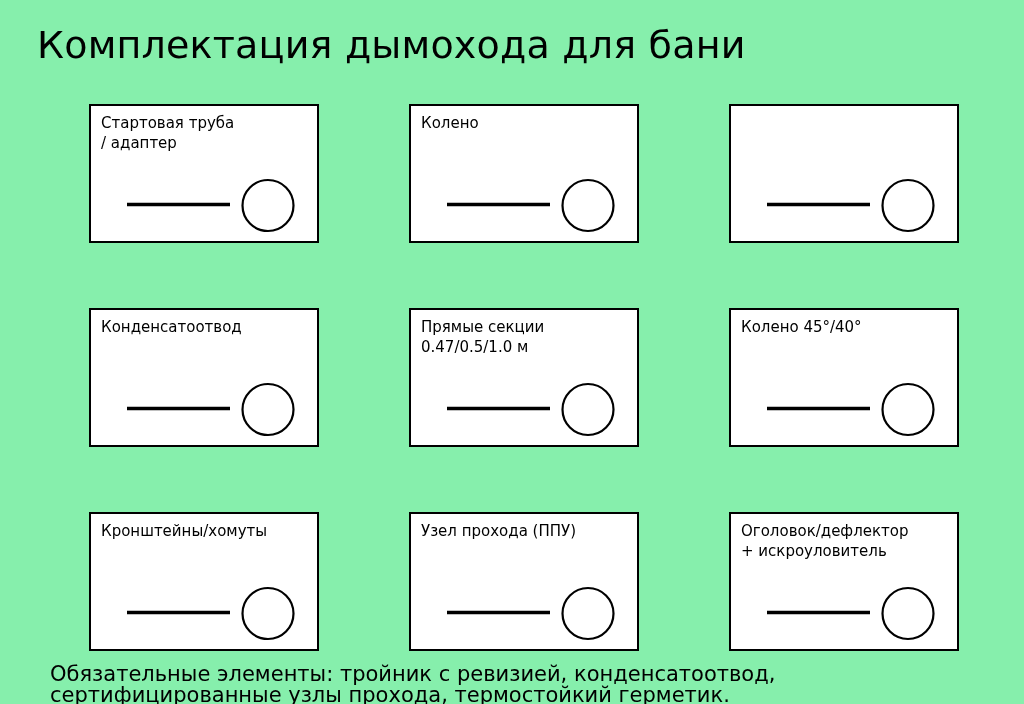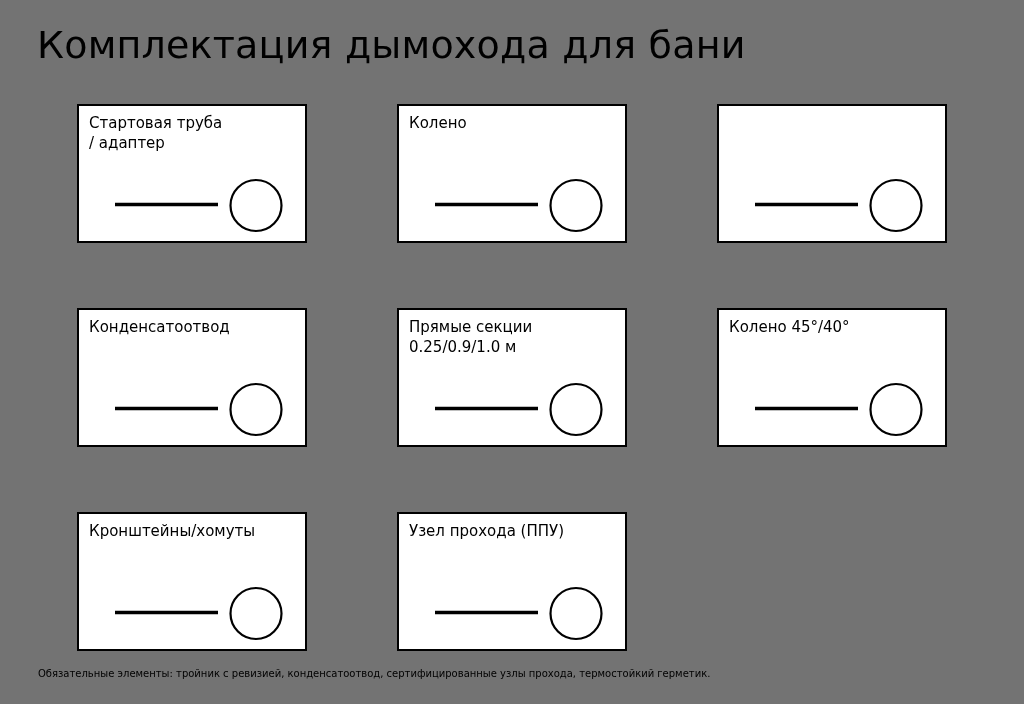--- a/index.html
+++ b/index.html
@@ -4,21 +4,21 @@
 <style>
   * { margin: 0; padding: 0; box-sizing: border-box; }
   html, body {
     width: 1024px; height: 704px;
     background: #ffffff;
     font-family: "DejaVu Sans", sans-serif;
     color: #000000;
     overflow: hidden;
     position: relative;
   }
-  .page { position: absolute; inset: 0; width: 1024px; height: 704px; background: #737373; }
+  .page { position: absolute; inset: 0; width: 1024px; height: 704px; background: #86efac; }
   .title {
     position: absolute;
     left: 37px; top: 24px;
     font-size: 38px;
     font-weight: 400;
     line-height: 1.15;
     color: #000000;
     white-space: nowrap;
     letter-spacing: 0.2px;
   }
@@ -29,40 +29,41 @@
     grid-template-columns: repeat(3, 230px);
     grid-template-rows: repeat(3, 139px);
     column-gap: 90px;
     row-gap: 65px;
   }
   .box {
     position: relative;
     width: 230px; height: 139px;
     border: 2px solid #000000;
     background: #ffffff;
+    margin-left: 12px;
   }
   .box-label {
     position: absolute;
     left: 10px; top: 8px;
     font-size: 15px;
     line-height: 19.5px;
     color: #000000;
     white-space: pre-line;
   }
   .pipe-sketch {
     position: absolute;
     left: 0; top: 0;
     width: 226px; height: 135px;
     display: block;
   }
   .footer-note {
     position: absolute;
-    left: 38px; top: 664px;
+    left: 50px; top: 664px;
     width: 950px;
-    font-size: 10px;
+    font-size: 21px;
     line-height: 20.5px;
     color: #000000;
   }
 </style>
 </head>
 <body>
 
 <div class="page">
   <h1 class="title">Комплектация дымохода для бани</h1>
   <div class="grid" id="kit-grid">
@@ -93,21 +94,21 @@
   <div class="box">
     <div class="box-label">Конденсатоотвод</div>
     <svg class="pipe-sketch" viewBox="0 0 226 135" xmlns="http://www.w3.org/2000/svg" aria-hidden="true">
       <line x1="36" y1="98.5" x2="139" y2="98.5" stroke="#000000" stroke-width="3.5"></line>
       <circle cx="177" cy="99.5" r="25.5" fill="none" stroke="#000000" stroke-width="2.2"></circle>
     </svg>
   </div>
 
   <div class="box">
     <div class="box-label">Прямые секции
-0.25/0.9/1.0 м</div>
+0.47/0.5/1.0 м</div>
     <svg class="pipe-sketch" viewBox="0 0 226 135" xmlns="http://www.w3.org/2000/svg" aria-hidden="true">
       <line x1="36" y1="98.5" x2="139" y2="98.5" stroke="#000000" stroke-width="3.5"></line>
       <circle cx="177" cy="99.5" r="25.5" fill="none" stroke="#000000" stroke-width="2.2"></circle>
     </svg>
   </div>
 
   <div class="box">
     <div class="box-label">Колено 45°/40°</div>
     <svg class="pipe-sketch" viewBox="0 0 226 135" xmlns="http://www.w3.org/2000/svg" aria-hidden="true">
       <line x1="36" y1="98.5" x2="139" y2="98.5" stroke="#000000" stroke-width="3.5"></line>
@@ -124,15 +125,23 @@
   </div>
 
   <div class="box">
     <div class="box-label">Узел прохода (ППУ)</div>
     <svg class="pipe-sketch" viewBox="0 0 226 135" xmlns="http://www.w3.org/2000/svg" aria-hidden="true">
       <line x1="36" y1="98.5" x2="139" y2="98.5" stroke="#000000" stroke-width="3.5"></line>
       <circle cx="177" cy="99.5" r="25.5" fill="none" stroke="#000000" stroke-width="2.2"></circle>
     </svg>
   </div>
 
+  <div class="box">
+    <div class="box-label">Оголовок/дефлектор
++ искроуловитель</div>
+    <svg class="pipe-sketch" viewBox="0 0 226 135" xmlns="http://www.w3.org/2000/svg" aria-hidden="true">
+      <line x1="36" y1="98.5" x2="139" y2="98.5" stroke="#000000" stroke-width="3.5"></line>
+      <circle cx="177" cy="99.5" r="25.5" fill="none" stroke="#000000" stroke-width="2.2"></circle>
+    </svg>
+  </div>
 </div>
   <div class="footer-note">Обязательные элементы: тройник с ревизией, конденсатоотвод, сертифицированные узлы прохода, термостойкий герметик.</div>
 </div>
 
 </body></html>

